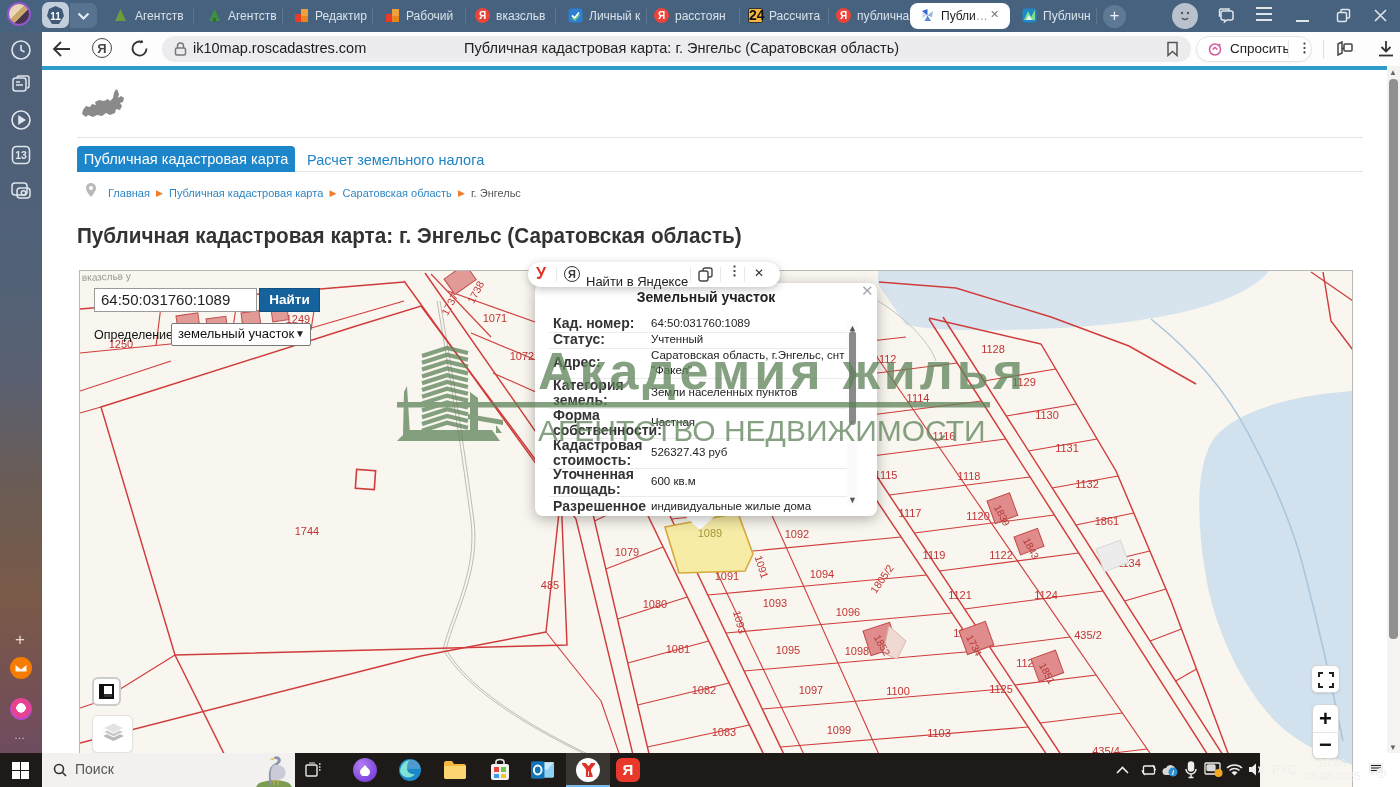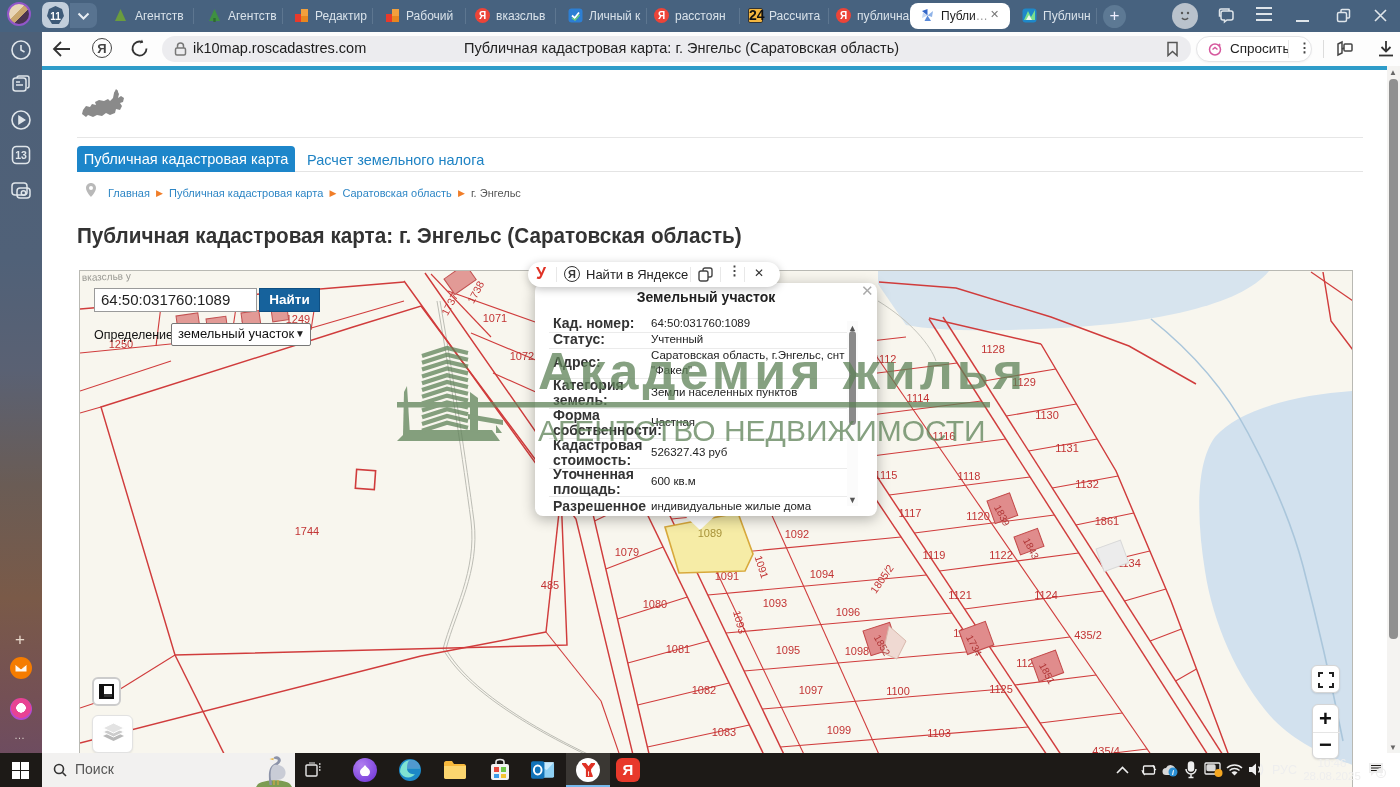--- a/index.html
+++ b/index.html
@@ -260,21 +260,21 @@
     <div class="pval" style="top:216px">индивидуальные жилые дома</div>
     <div class="abs" style="left:312px;top:38px;width:11px;height:185px;background:#fbfbfb"></div>
     <div class="abs" style="left:313px;top:40px;font-size:9px;color:#555">▲</div>
     <div class="abs" style="left:313px;top:212px;font-size:9px;color:#555">▼</div>
     <div class="abs" style="left:314px;top:48px;width:7px;height:94px;background:#8a8a8a;border-radius:4px"></div>
   </div>
 <div class="abs" id="ypill">
     <div class="abs" style="left:8px;top:3px;font-size:16px;font-weight:bold;color:#e03226">У</div>
     <div class="abs" style="left:28px;top:5px;width:1px;height:15px;background:#e8e8e8"></div>
     <div class="abs" style="left:36px;top:4px;width:16px;height:16px;border:1.4px solid #333;border-radius:50%;text-align:center;font-size:11px;line-height:14px;color:#333;font-weight:bold">Я</div>
-    <div class="abs" style="left:58px;top:5px;font-size:13px;color:#222">Найти в Яндексе</div>
+    <div class="abs" style="left:58px;top:12px;font-size:13px;color:#222">Найти в Яндексе</div>
     <div class="abs" style="left:162px;top:5px;width:1px;height:15px;background:#e8e8e8"></div>
     <svg class="abs" style="left:170px;top:5px" width="15" height="15" viewBox="0 0 15 15" fill="none" stroke="#444" stroke-width="1.4">
       <rect x="1" y="4" width="9" height="10" rx="2"></rect>
       <path d="M5 4 V3 A2 2 0 0 1 7 1 H12 A2 2 0 0 1 14 3 V8 A2 2 0 0 1 12 10 H10"></path>
     </svg>
     <div class="abs" style="left:192px;top:5px;width:1px;height:15px;background:#e8e8e8"></div>
     <div class="abs" style="left:200px;top:1px;font-size:13px;color:#444;font-weight:bold">⋮</div>
     <div class="abs" style="left:216px;top:5px;width:1px;height:15px;background:#e8e8e8"></div>
     <div class="abs" style="left:226px;top:4px;font-size:12px;color:#333">✕</div>
   </div>

